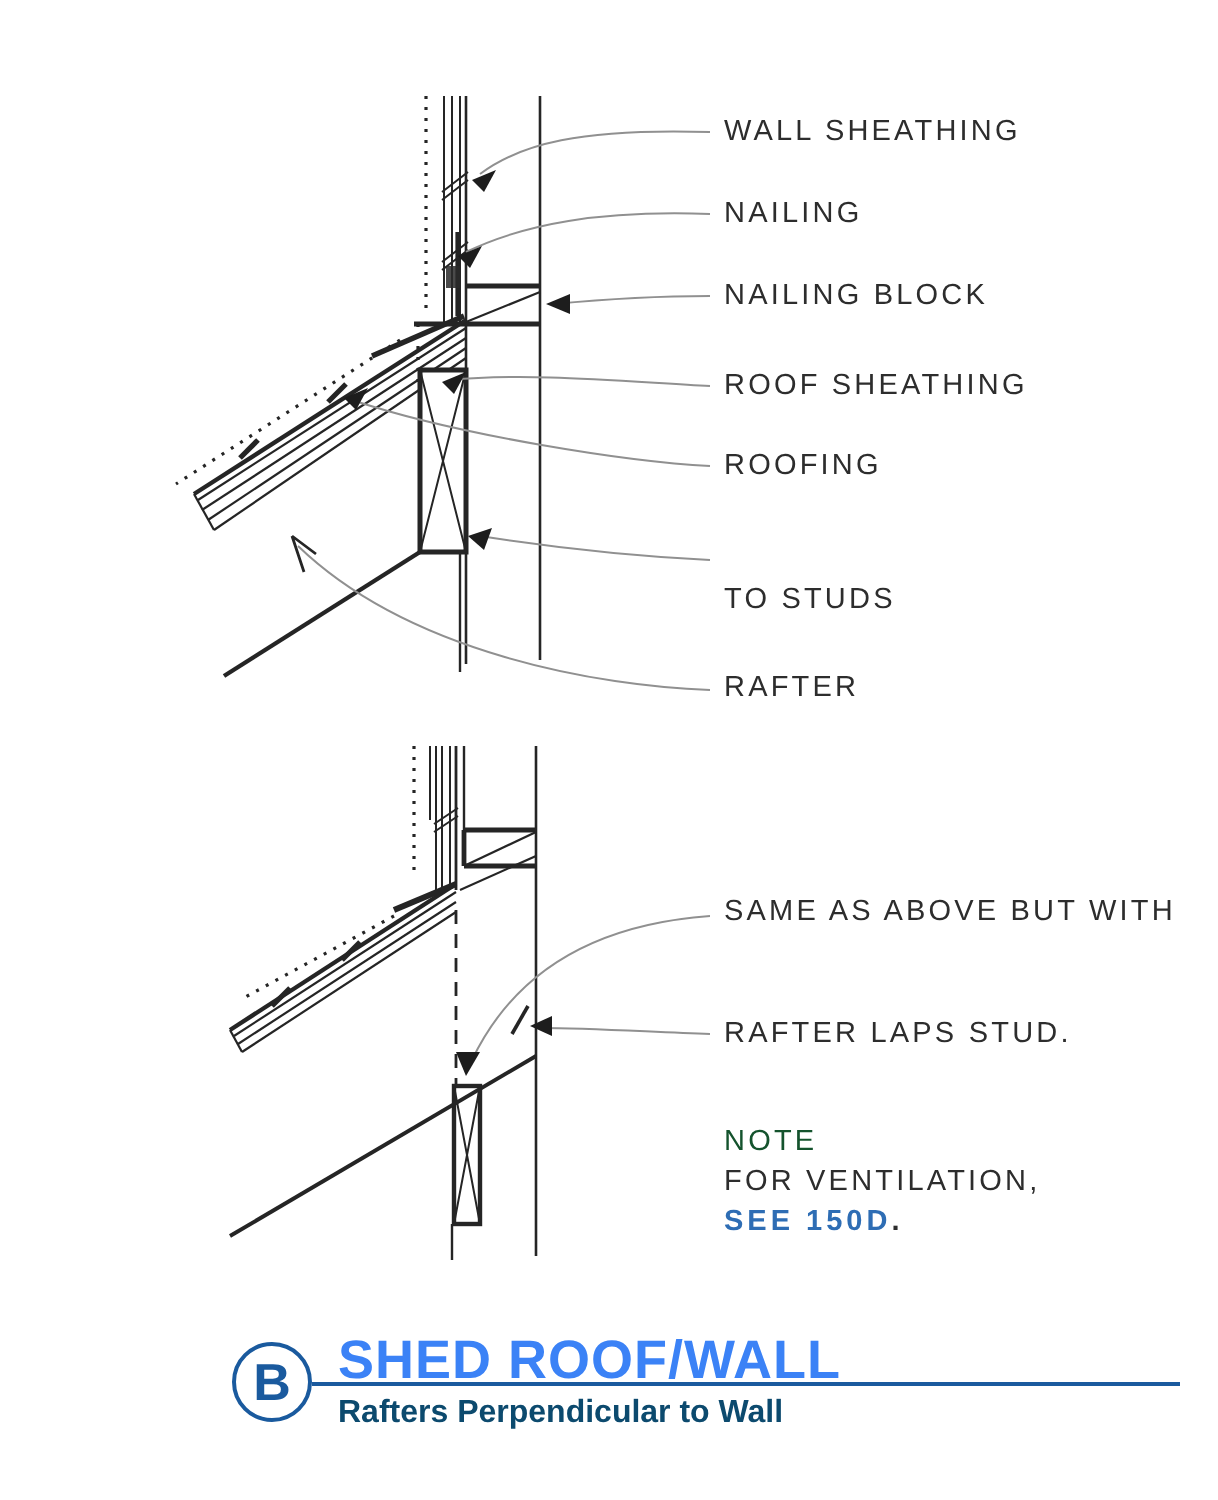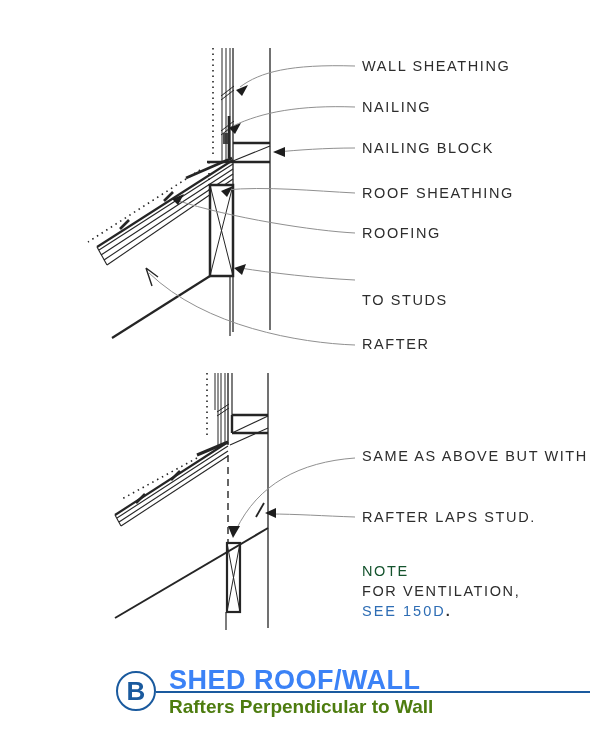--- a/index.html
+++ b/index.html
@@ -7,21 +7,21 @@
     position:relative;width:609px;height:746px;background:#fff;
     font-family:"Liberation Sans",sans-serif;overflow:hidden;
   }
   svg{position:absolute;overflow:visible;}
   .lbl{
     position:absolute;left:362px;white-space:nowrap;
     font-size:14.5px;line-height:20px;letter-spacing:1.6px;
     color:#2d2d2d;font-family:"Liberation Sans",sans-serif;
   }
   .lbl.blue{color:#14532d;}
-  .lbl .ref{font-weight:normal;color:#2e6db4;letter-spacing:2px;}
+  .lbl .ref{font-weight:bold;color:#2e6db4;letter-spacing:2px;}
   .lbl .period{color:#2d2d2d;font-weight:bold;}
   .detail-circle{
     position:absolute;left:116px;top:671px;width:40px;height:40px;
     border:2px solid #1a5a9e;border-radius:50%;box-sizing:border-box;
     display:flex;align-items:center;justify-content:center;background:#fff;z-index:2;
   }
   .detail-circle span{
     color:#1a5a9e;font-size:26px;font-weight:bold;line-height:1;
     font-family:"Liberation Sans",sans-serif;
   }
@@ -29,21 +29,21 @@
     position:absolute;left:156px;top:691px;width:434px;height:2px;
     background:#1a5a9e;z-index:1;
   }
   .sheet-title{
     position:absolute;left:169px;top:667px;
     font-size:27px;font-weight:bold;letter-spacing:0.5px;color:#3b82f6;
     line-height:26px;white-space:nowrap;
   }
   .sheet-subtitle{
     position:absolute;left:169px;top:695px;
-    font-size:19px;font-weight:bold;letter-spacing:0px;color:#4d7c0f;
+    font-size:16px;font-weight:bold;letter-spacing:0px;color:#0c4a6e;
     line-height:24px;white-space:nowrap;
   }
   .ink{stroke:#252525;fill:none;}
   .leader{stroke:#909090;stroke-width:1;fill:none;}
   .ah{fill:#1d1d1d;stroke:none;}
 </style>
 </head>
 <body>
 
 <div class="page">

